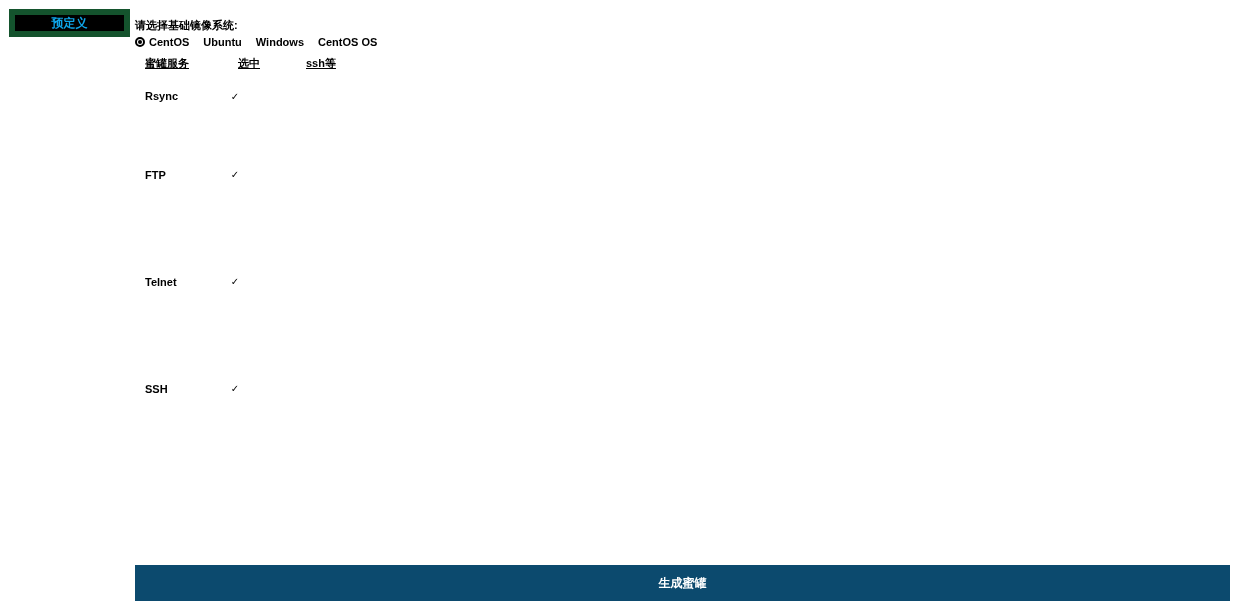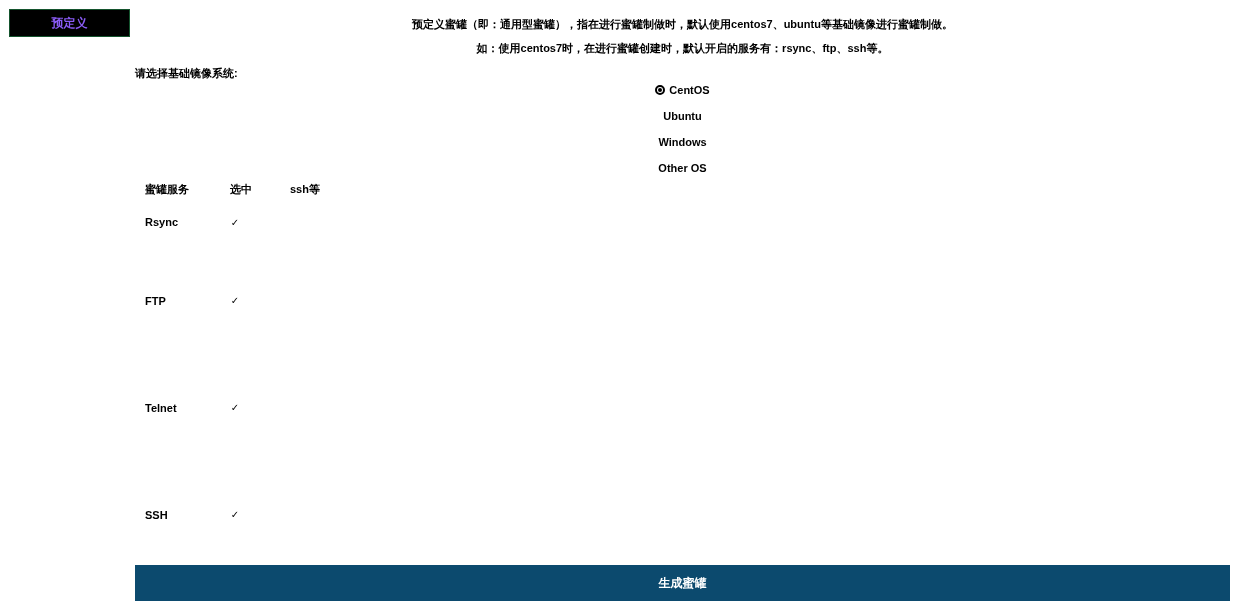--- a/index.html
+++ b/index.html
@@ -12,22 +12,22 @@
       position: relative;
     }
     .sidebar {
       position: absolute;
       top: 9px;
       left: 9px;
       width: 121px;
     }
     .side-btn {
       background: #000;
-      color: #8b5cf6;
-      border: 1px solid #14532d;
+      color: #0ea5e9;
+      border: 6px solid #14532d;
       width: 100%;
       height: 28px;
       display: flex;
       align-items: center;
       justify-content: center;
       font-size: 12px;
       font-weight: bold;
       margin-bottom: 8px;
       cursor: pointer;
     }
@@ -47,21 +47,20 @@
     .os-label {
       font-size: 11px;
       font-weight: bold;
       margin-top: 6px;
     }
     .os-row {
       display: flex;
       align-items: center;
       gap: 14px;
       margin-top: 3px;
-      flex-direction: column;
     }
     .radio-wrap {
       display: flex;
       align-items: center;
       gap: 4px;
       cursor: pointer;
     }
     .radio-circle {
       width: 10px;
       height: 10px;
@@ -84,22 +83,23 @@
     .os-text {
       font-size: 11px;
       font-weight: bold;
       color: #000;
     }
     .table-wrap {
       margin-top: 8px;
     }
     .t-header {
       display: flex;
-      gap: 30px;
+      gap: 38px;
       padding-left: 10px;
+      text-decoration: underline;
     }
     .t-header > div {
       font-size: 11px;
       font-weight: bold;
     }
     .th-name { width: 55px; }
     .th-check { width: 30px; text-align: left; }
     .th-dir { width: 55px; }
     .t-row {
       display: flex;
@@ -138,39 +138,35 @@
     }
   </style>
 </head>
 <body>
 
 <div class="sidebar">
   <button class="side-btn">预定义</button>
 </div>
 
 <div class="main-area">
-  <div class="info-block">
-    <div>预定义蜜罐（即：通用型蜜罐），指在进行蜜罐制做时，默认使用centos7、ubuntu等基础镜像进行蜜罐制做。</div>
-    <div>如：使用centos7时，在进行蜜罐创建时，默认开启的服务有：rsync、ftp、ssh等。</div>
-  </div>
 
   <div class="os-label">请选择基础镜像系统:</div>
   <div class="os-row">
     <div class="radio-wrap">
       <span class="radio-circle checked"></span>
       <span class="os-text">CentOS</span>
     </div>
     <div class="radio-wrap">
       <span class="os-text">Ubuntu</span>
     </div>
     <div class="radio-wrap">
       <span class="os-text">Windows</span>
     </div>
     <div class="radio-wrap">
-      <span class="os-text">Other OS</span>
+      <span class="os-text">CentOS OS</span>
     </div>
   </div>
 
   <div class="table-wrap">
     <div class="t-header">
       <div class="th-name">蜜罐服务</div>
       <div class="th-check">选中</div>
       <div class="th-dir">ssh等</div>
     </div>
 

